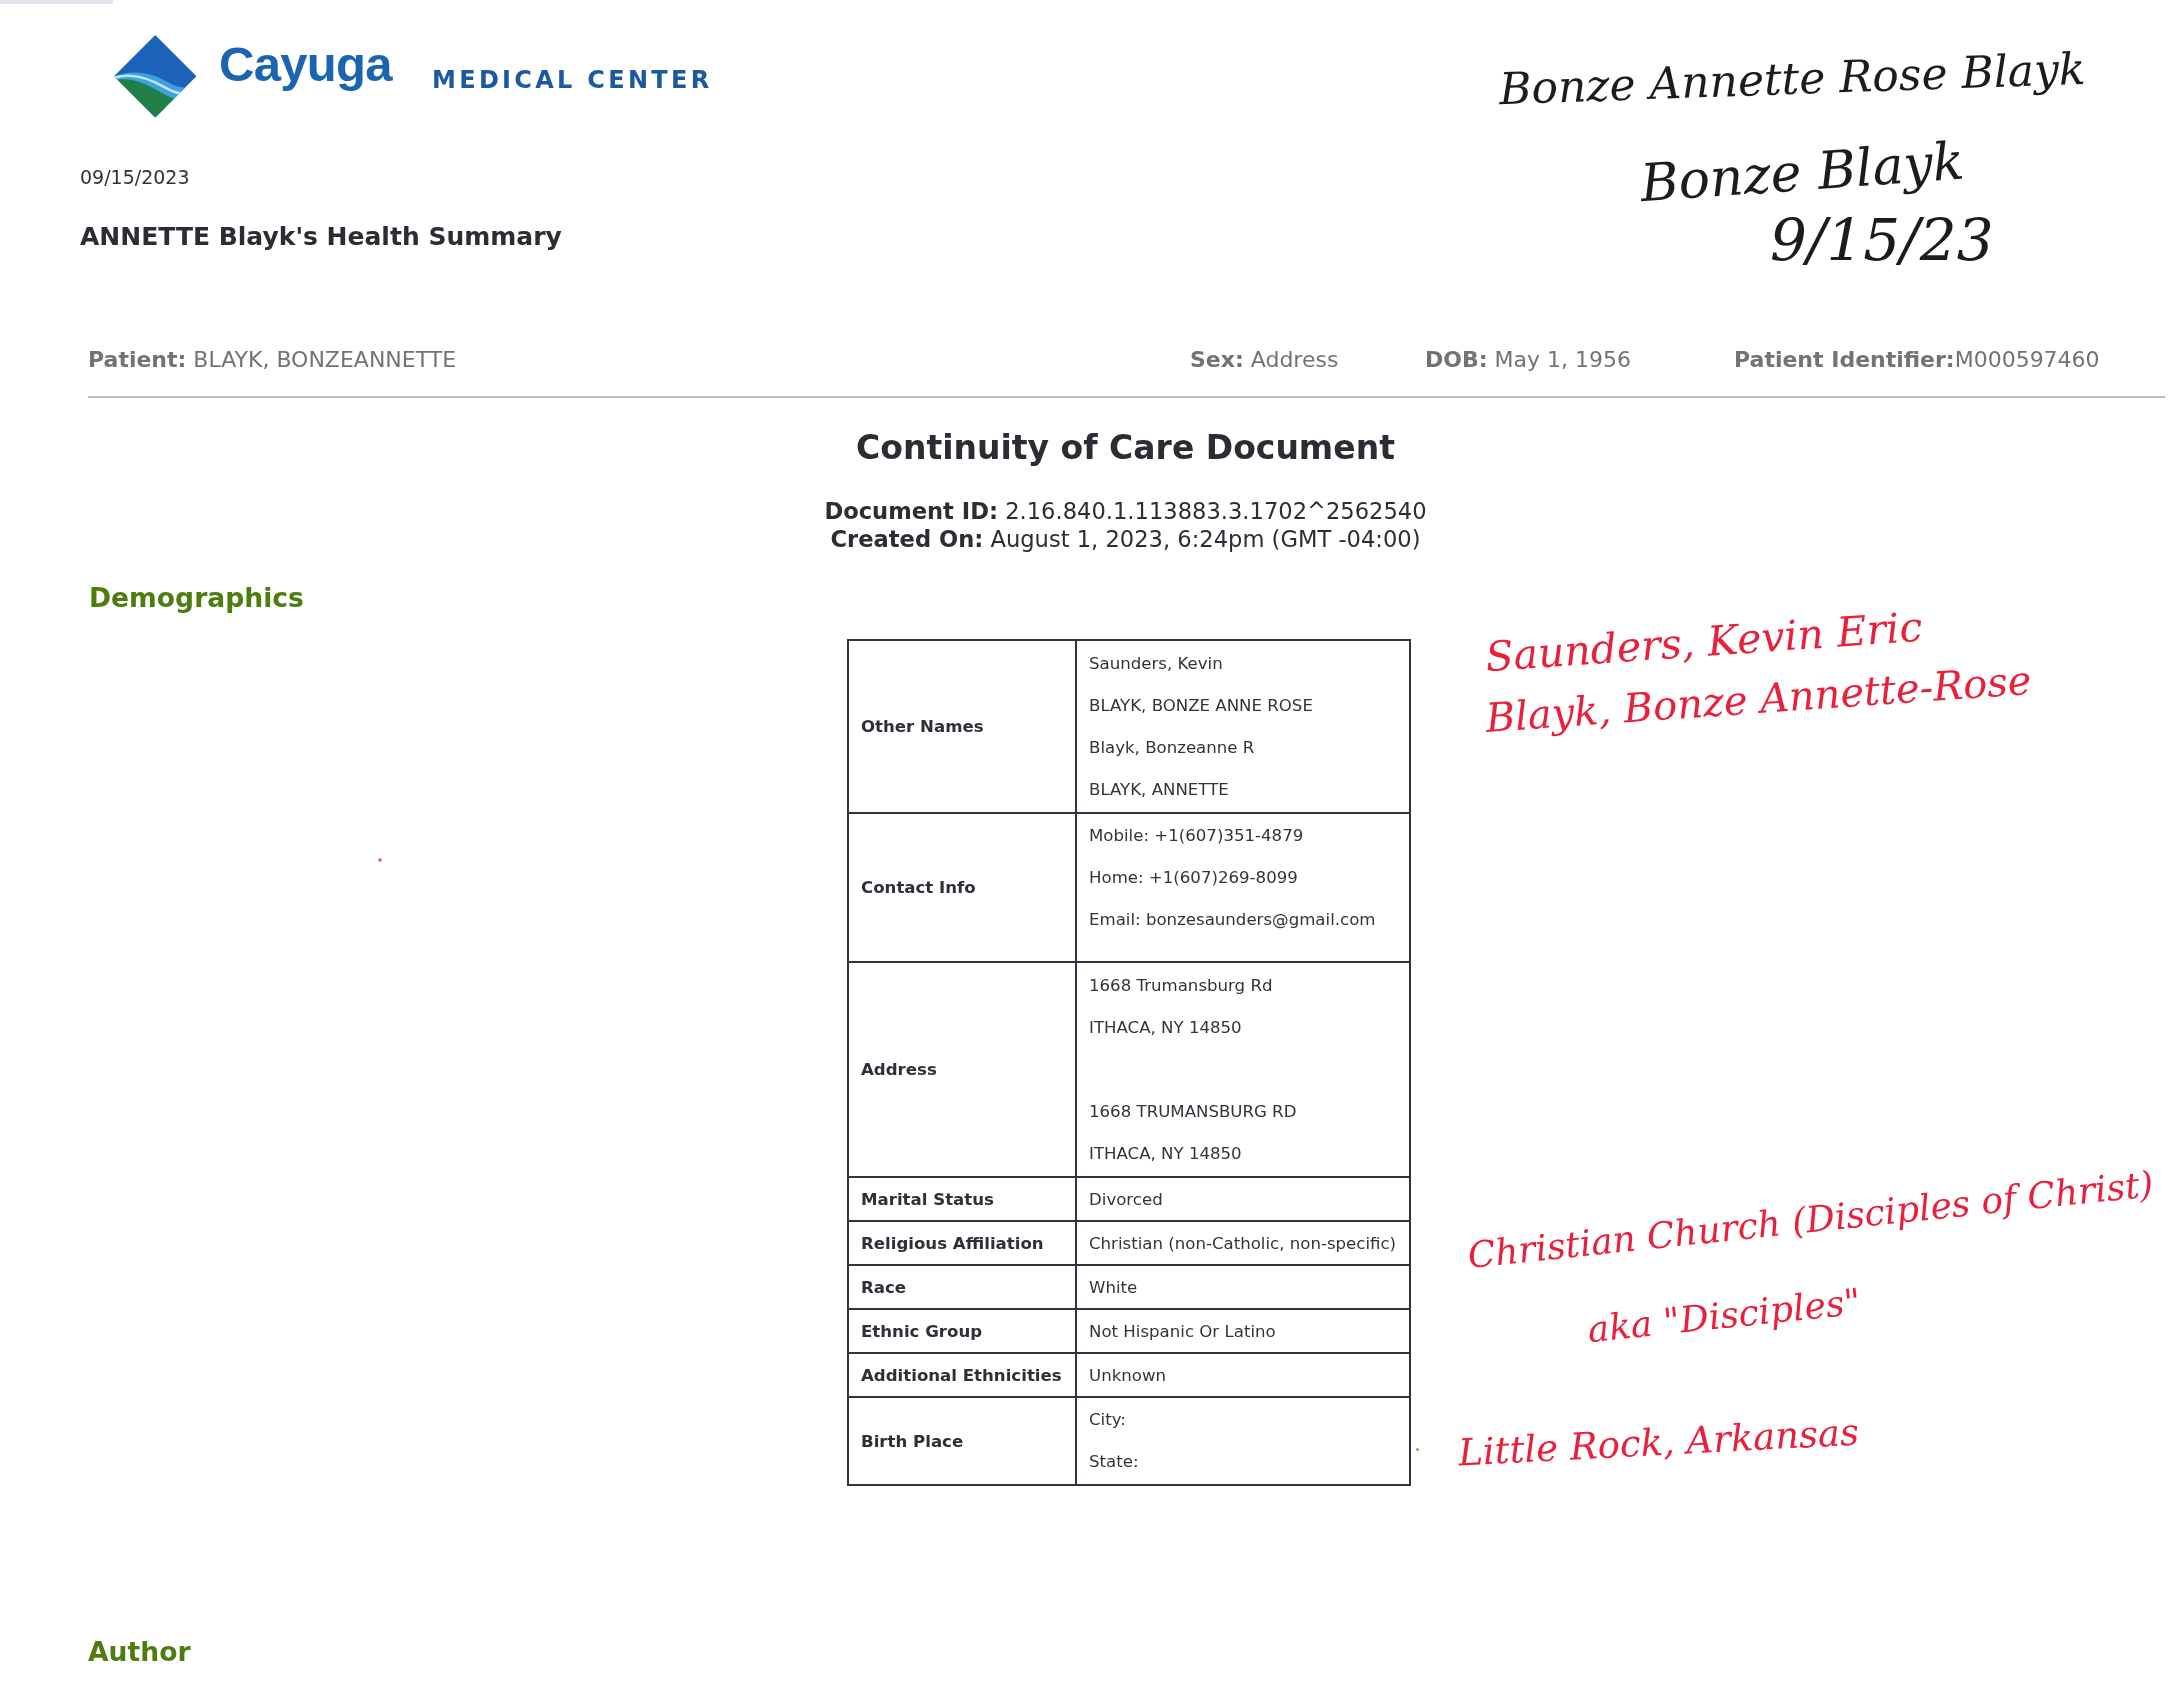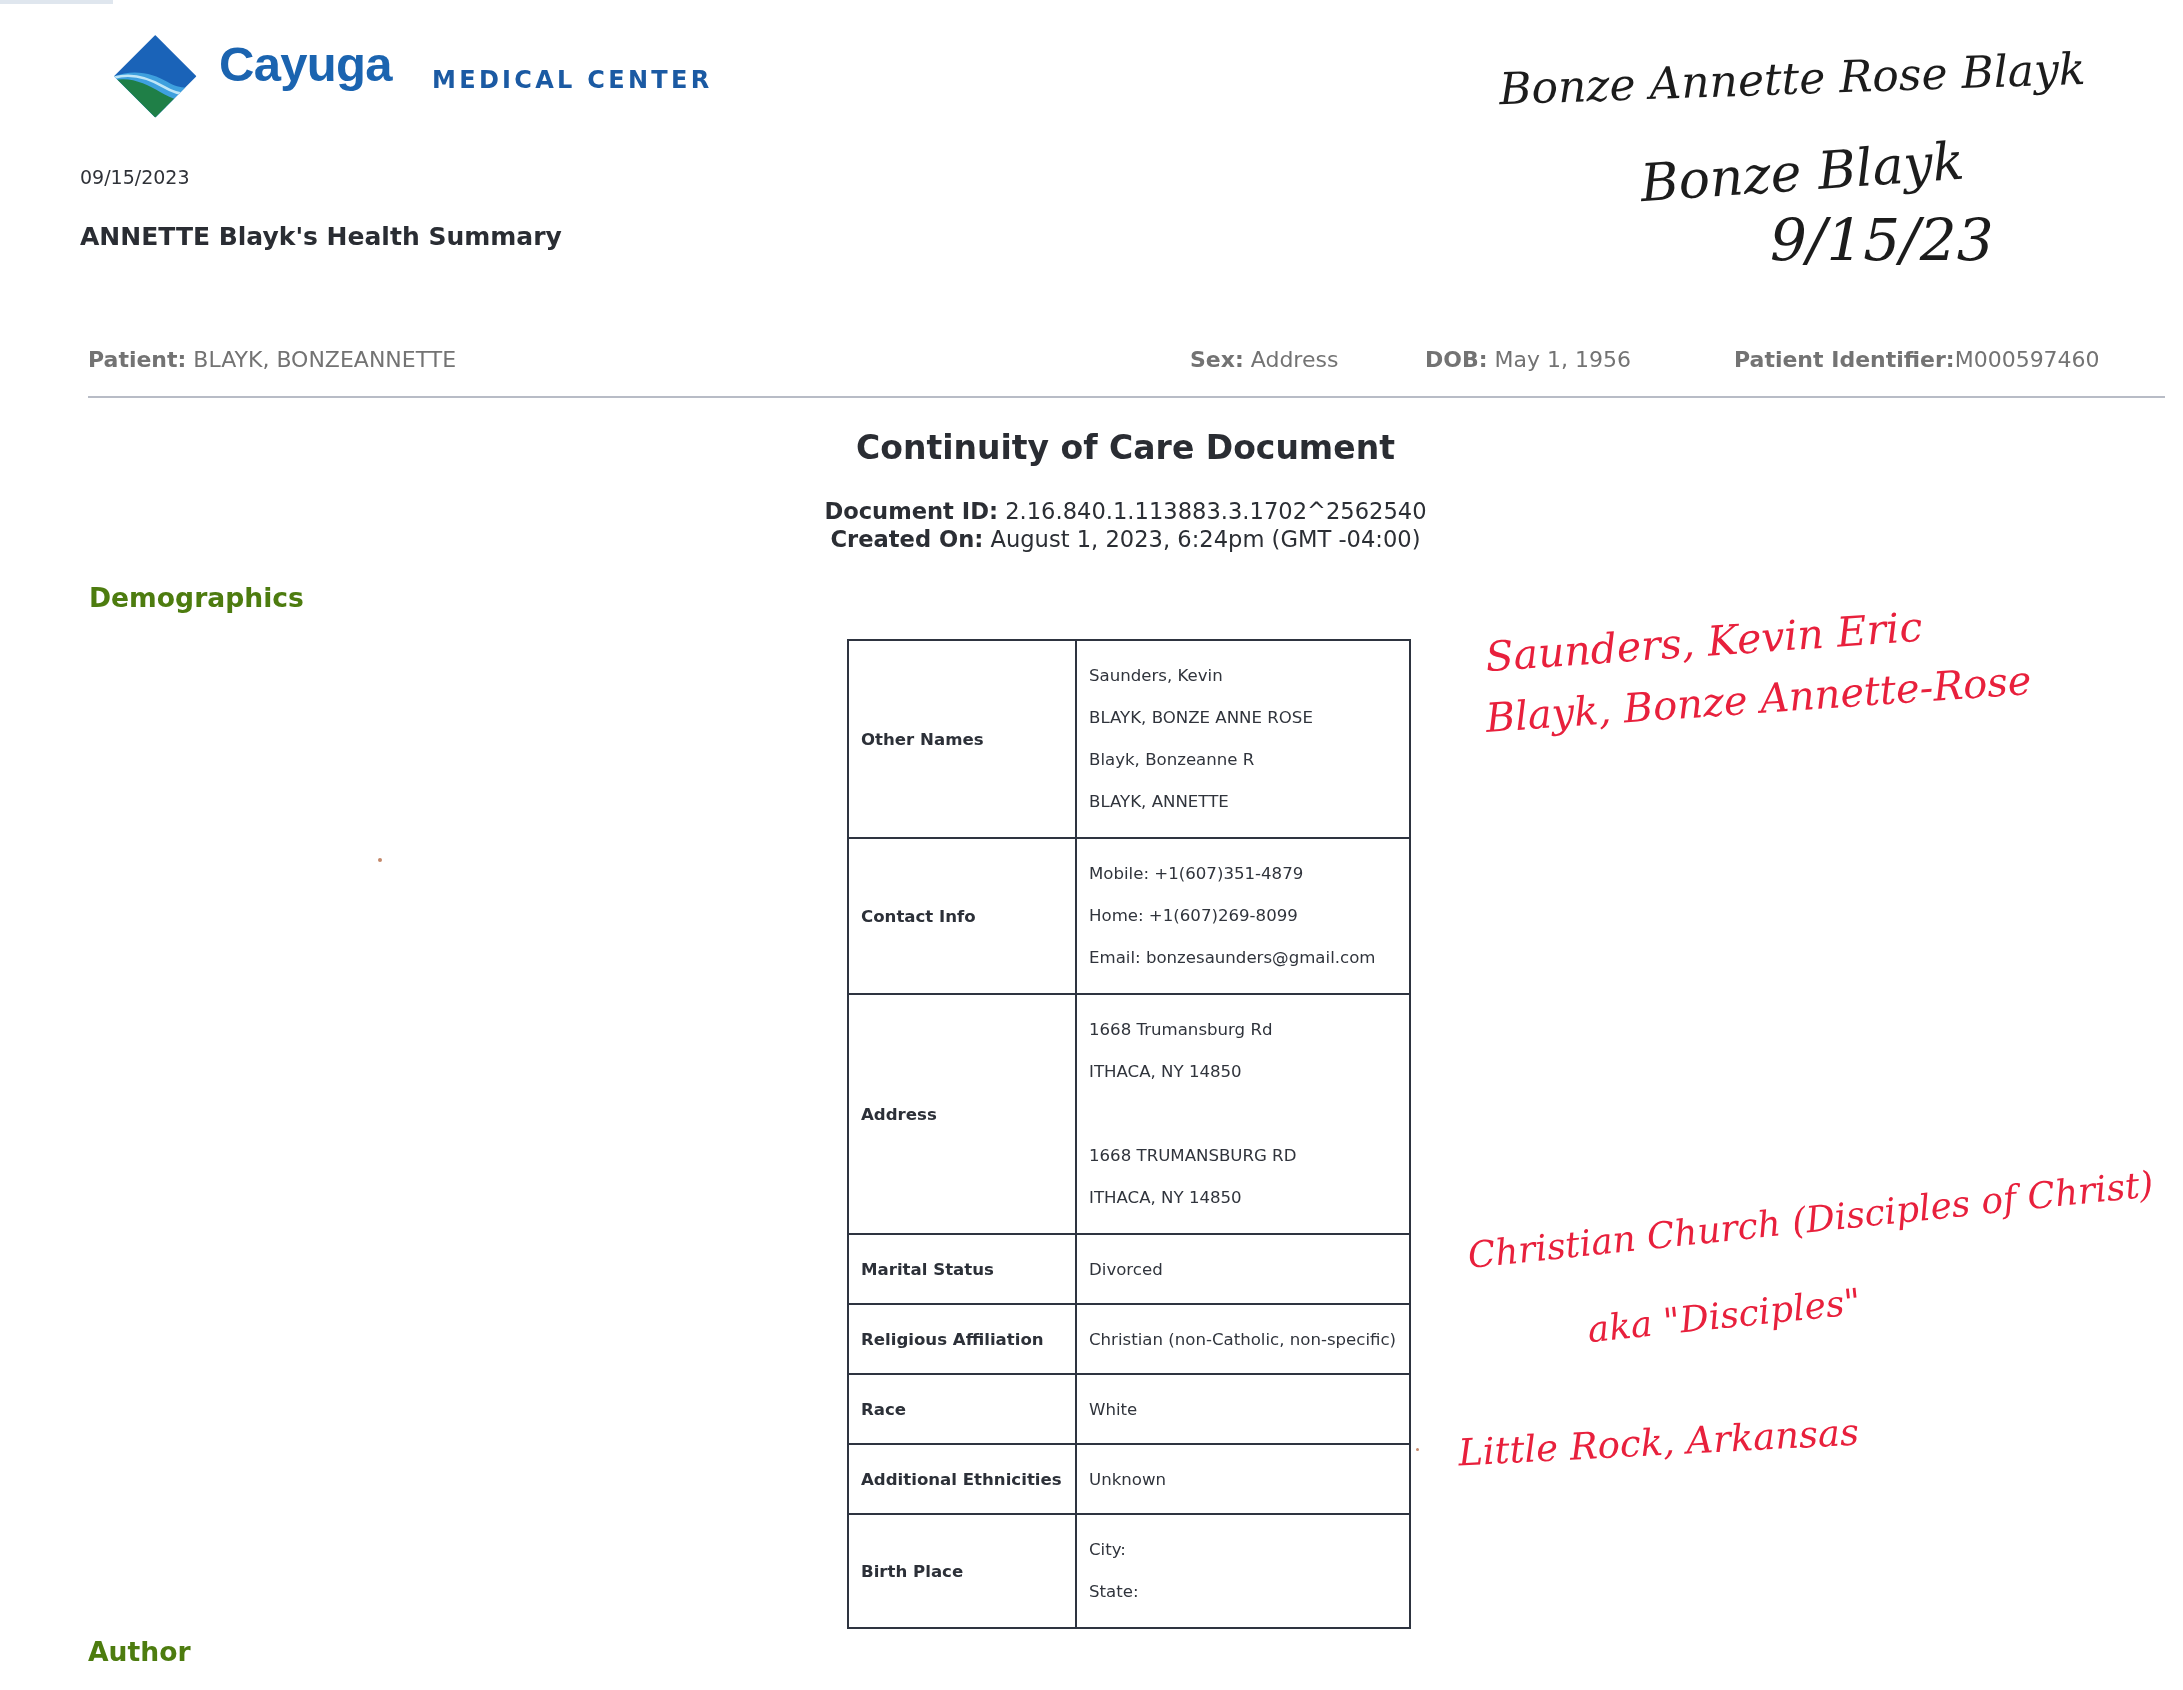--- a/index.html
+++ b/index.html
@@ -24,21 +24,21 @@
 
   .doc-title { left:0; width:2251px; top:428px; text-align:center; font-size:33px; font-weight:bold; color:#2a2d33; }
   .doc-meta { left:0; width:2251px; top:497px; text-align:center; font-size:22.6px; line-height:28px; color:#2b2e34; }
   .doc-meta b { font-weight:bold; }
 
   .section-h { font-size:26.6px; font-weight:bold; color:#4d7c0f; }
 
   
   table.demo { position:absolute; left:847px; top:639px; width:564px;
                border-collapse:collapse; border:2.7px solid #2e3440; font-size:16.6px; color:#30343c; }
-  table.demo td { border:2.7px solid #2e3440; vertical-align:middle; padding:14px 12px; }
+  table.demo td { border:2.7px solid #2e3440; vertical-align:middle; padding:1px 12px; }
   table.demo td.lbl { width:202px; font-weight:bold; color:#2c3038; }
   table.demo td.val { line-height:42px; }
   table.demo .line { display:block; height:42px; }
   table.demo tr.single td { height:40px; }
 
   
   .hand { font-family:"DejaVu Serif", serif; font-style:italic; white-space:nowrap; }
   .hand-black { color:#1c1c1c; }
   .hand-red { color:#e8203c; }
   .dot { position:absolute; width:4px; height:4px; border-radius:50%; background:#c4886a; }
@@ -133,20 +133,24 @@
   </tr>
   <tr class="single">
     <td class="lbl">Religious Affiliation</td>
     <td>Christian (non-Catholic, non-specific)</td>
   </tr>
   <tr class="single">
     <td class="lbl">Race</td>
     <td>White</td>
   </tr>
   <tr class="single">
+    <td class="lbl">Ethnic Group</td>
+    <td>Not Hispanic Or Latino</td>
+  </tr>
+  <tr class="single">
     <td class="lbl">Additional Ethnicities</td>
     <td>Unknown</td>
   </tr>
   <tr style="height:85px;">
     <td class="lbl">Birth Place</td>
     <td class="val">
       <span class="line">City:</span>
       <span class="line">State:</span>
     </td>
   </tr>

